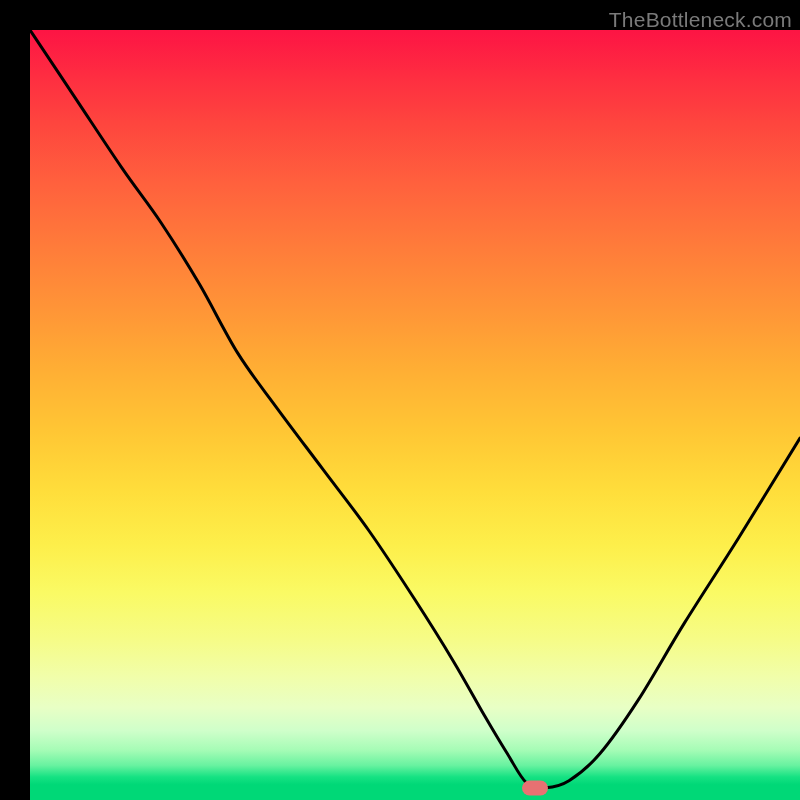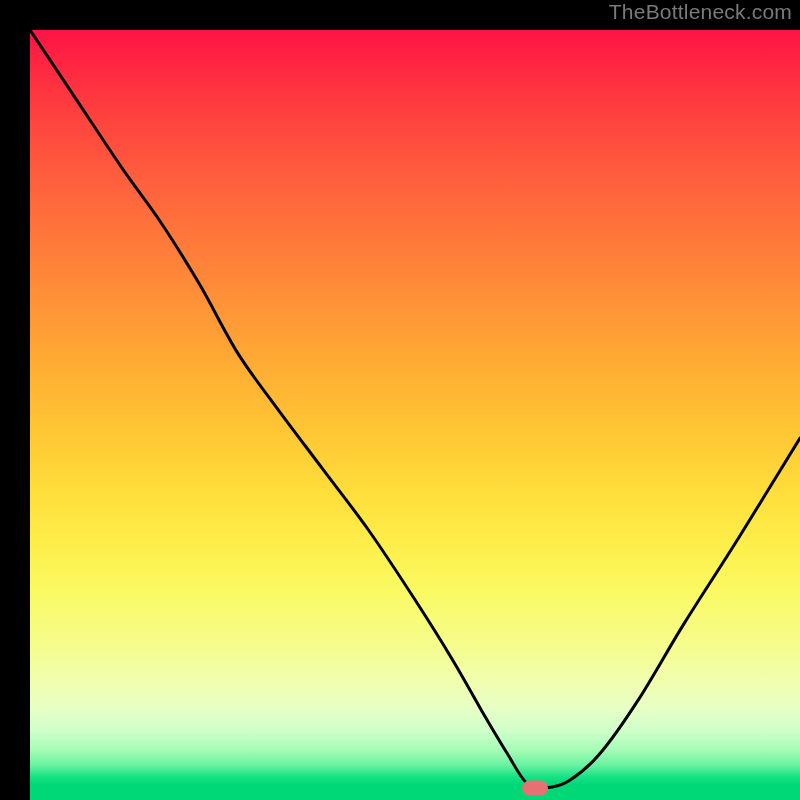--- a/index.html
+++ b/index.html
@@ -12,21 +12,21 @@
     font-family: Arial, Helvetica, sans-serif;
   }
   .frame {
     position: relative;
     width: 800px;
     height: 800px;
     background: #000;
   }
   .watermark {
     position: absolute;
-    top: 0;
+    top: 8px;
     right: 8px;
     color: #7a7a7a;
     font-size: 21px;
     font-weight: 400;
     letter-spacing: 0.2px;
     z-index: 10;
   }
   .plot-area {
     position: absolute;
     left: 30px;

